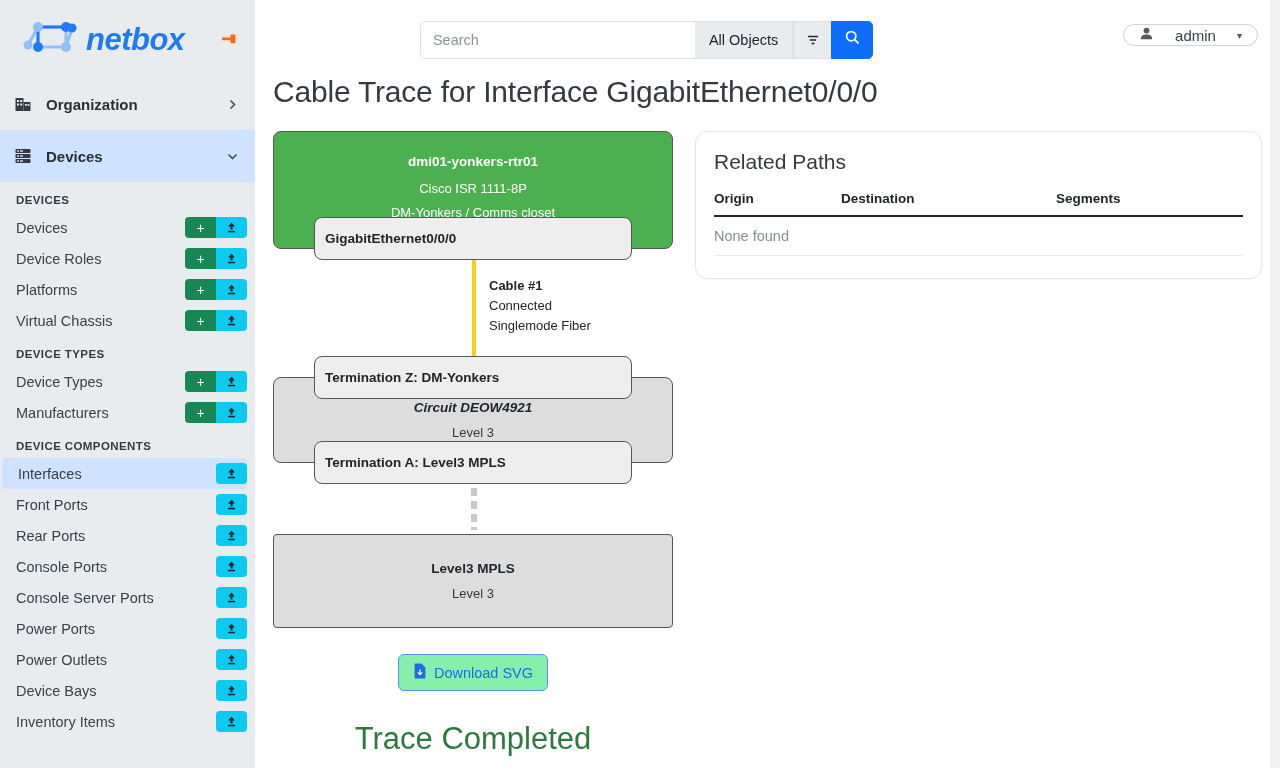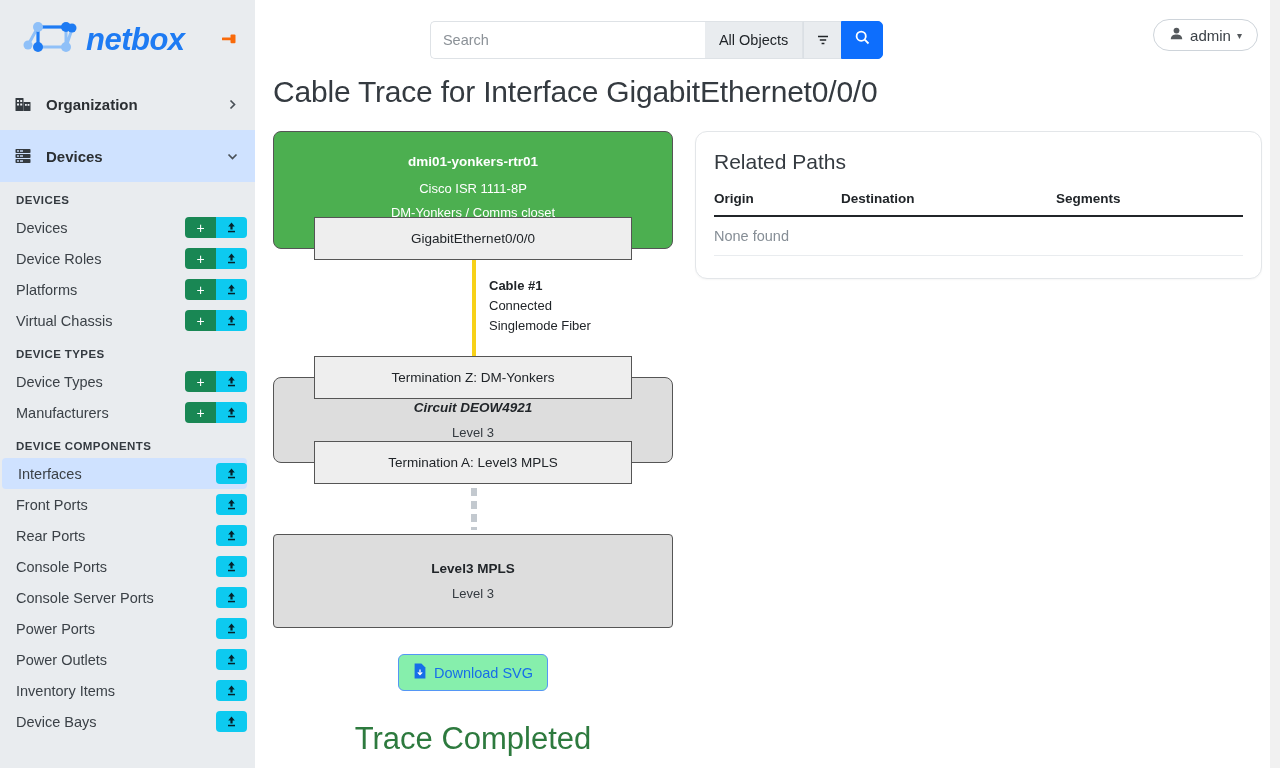--- a/index.html
+++ b/index.html
@@ -102,22 +102,22 @@
     border: 1px solid #dee2e6; border-left: 1px solid #dadfe4; border-right: none;
     cursor: pointer; color: #212529;
   }
   .search-go {
     display: flex; align-items: center; justify-content: center;
     width: 42px; background: #0d6efd; color: #fff;
     border: 1px solid #0d6efd; border-radius: 0 5px 5px 0;
     cursor: pointer;
   }
   .user-menu {
-    display: flex; align-items: center; gap: 6px;
-    height: 32px; padding: 0 15px;
+    display: flex; align-items: center; gap: 21px;
+    height: 22px; padding: 0 15px;
     border: 1px solid #ced4da; border-radius: 19px;
     font-size: 15px; color: #3b4147; cursor: pointer;
     margin-left: auto;
   }
   .user-menu .caret { font-size: 10px; color: #55595d; }
 
   .page-title {
     font-size: 30px; font-weight: 400; color: #343a40;
     padding: 5px 0 0 18px; margin-bottom: 22px;
     letter-spacing: -0.2px;
@@ -131,22 +131,22 @@
     background: #4caf50; border: 1px solid #555;
     border-radius: 8px; color: #fff;
     padding: 22px 10px 28px 10px; text-align: center;
   }
   .node-device .nd-name { font-weight: 700; font-size: 13.5px; margin-bottom: 12px; }
   .node-device .nd-sub { font-size: 13px; margin-bottom: 9px; }
   .node-device .nd-sub:last-child { margin-bottom: 0; }
 
   .node-term {
     background: #eeeeee; border: 1px solid #555;
-    border-radius: 0; text-align: center;
-    font-weight: 400; font-size: 13.5px; color: #212529;
+    border-radius: 8px; text-align: left;
+    font-weight: 700; font-size: 13.5px; color: #212529;
     padding: 13px 10px; width: 318px;
     margin: -32px auto 0 auto; position: relative; z-index: 3;
   }
   .node-circuit {
     background: #dddddd; border: 1px solid #555;
     border-radius: 8px; text-align: center;
     padding: 22px 10px; position: relative; z-index: 1;
   }
   .node-circuit .nc-name { font-weight: 700; font-size: 13.5px; color: #212529; margin-bottom: 10px; font-style: italic; }
   .node-circuit .nc-sub { font-size: 13px; color: #343a40; }
@@ -436,32 +436,32 @@
           <div class="nav-btns">
             <div class="btn-import solo">
               <svg width="13" height="13" viewBox="0 0 13 13" fill="#04222b">
                 <path d="M6.5 1.6 L9.8 5.4 H7.6 V8.6 H5.4 V5.4 H3.2 Z"></path>
                 <rect x="3" y="9.8" width="7" height="1.5"></rect>
               </svg>
             </div>
           </div>
         </div>
         <div class="nav-item">
+          <span class="ni-label">Device Bays</span>
+          <div class="nav-btns">
+            <div class="btn-import solo">
+              <svg width="13" height="13" viewBox="0 0 13 13" fill="#04222b">
+                <path d="M6.5 1.6 L9.8 5.4 H7.6 V8.6 H5.4 V5.4 H3.2 Z"></path>
+                <rect x="3" y="9.8" width="7" height="1.5"></rect>
+              </svg>
+            </div>
+          </div>
+        </div>
+        <div class="nav-item">
           <span class="ni-label">Inventory Items</span>
-          <div class="nav-btns">
-            <div class="btn-import solo">
-              <svg width="13" height="13" viewBox="0 0 13 13" fill="#04222b">
-                <path d="M6.5 1.6 L9.8 5.4 H7.6 V8.6 H5.4 V5.4 H3.2 Z"></path>
-                <rect x="3" y="9.8" width="7" height="1.5"></rect>
-              </svg>
-            </div>
-          </div>
-        </div>
-        <div class="nav-item">
-          <span class="ni-label">Device Bays</span>
           <div class="nav-btns">
             <div class="btn-import solo">
               <svg width="13" height="13" viewBox="0 0 13 13" fill="#04222b">
                 <path d="M6.5 1.6 L9.8 5.4 H7.6 V8.6 H5.4 V5.4 H3.2 Z"></path>
                 <rect x="3" y="9.8" width="7" height="1.5"></rect>
               </svg>
             </div>
           </div>
         </div>
       </div>

